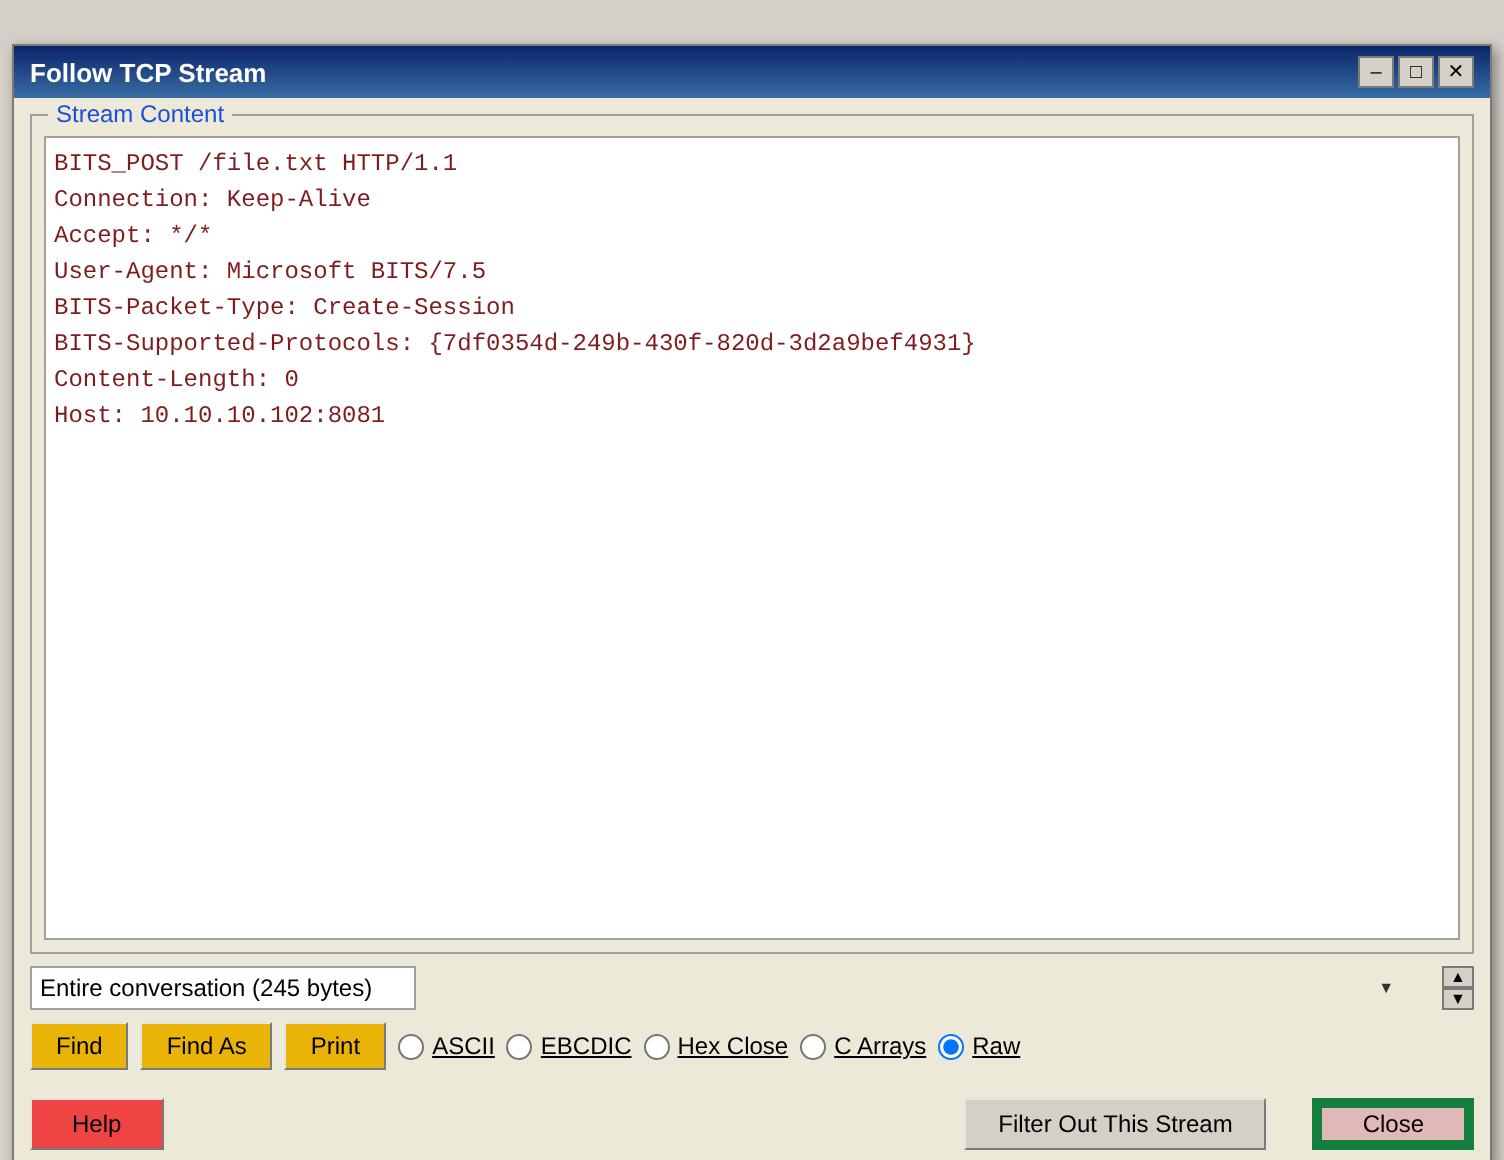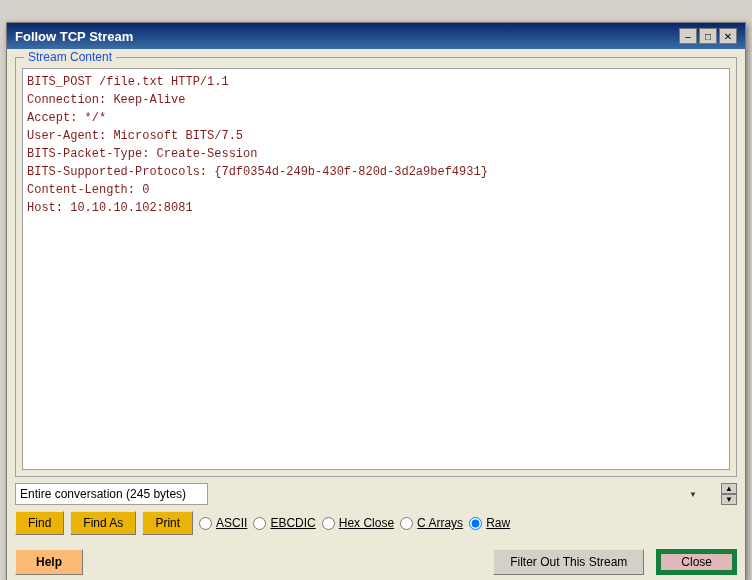--- a/index.html
+++ b/index.html
@@ -200,27 +200,26 @@
       display: flex;
       align-items: center;
       justify-content: space-between;
       padding: 6px 8px;
       flex-shrink: 0;
     }
 
     .btn-help {
       height: 26px;
       padding: 0 20px;
-      background: #fdba74;
+      background: #ef4444;
       border: 1px solid #7a7a7a;
       border-top-color: #e8e4dc;
       border-left-color: #e8e4dc;
       font-size: 12px;
       cursor: pointer;
-      font-weight: bold;
     }
 
     .btn-filter-out {
       height: 26px;
       padding: 0 16px;
       background: #d4d0c8;
       border: 1px solid #7a7a7a;
       border-top-color: #e8e4dc;
       border-left-color: #e8e4dc;
       font-size: 12px;
@@ -231,21 +230,21 @@
       height: 26px;
       padding: 0 20px;
       background: #e0b8b8;
       border: 5px solid #15803d;
       font-size: 12px;
       cursor: pointer;
     }
 
     .bottom-right-buttons {
       display: flex;
-      gap: 12px;
+      gap: 23px;
       justify-content: flex-end;
     }
   </style>
 </head>
 <body>
 
 <div class="window">
 
   <div class="title-bar">
     <span class="title-bar-text">Follow TCP Stream</span>

